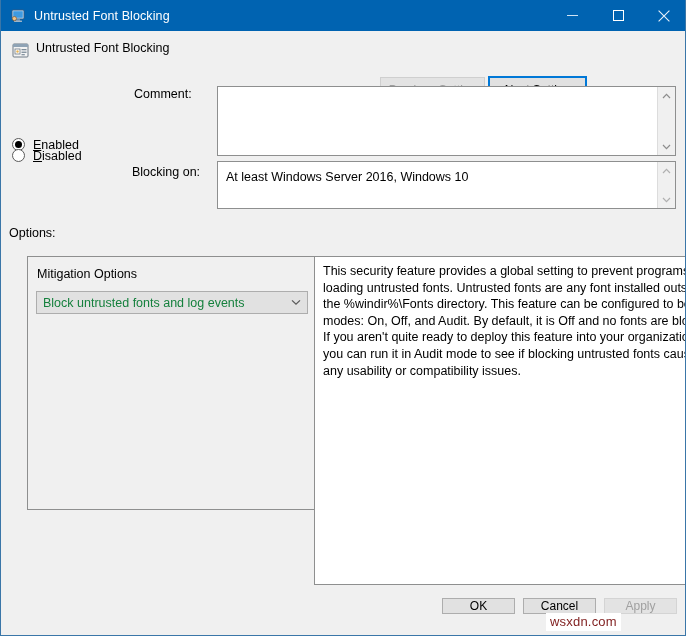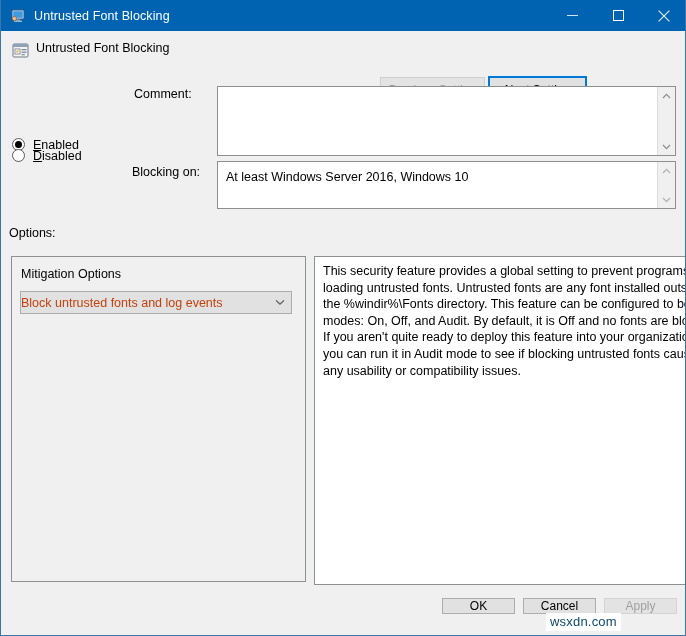--- a/index.html
+++ b/index.html
@@ -182,22 +182,22 @@
   .vscroll .arrow.down { bottom: 0; }
   .vscroll .arrow svg { display: block; }
 
   
   #lbl-options { left: 8px;  top: 226px; }
   #lbl-help    { left: 313px; top: 227px; margin-top: 28px; }
 
   
   #options-panel {
     position: absolute;
-    left: 10px; top: 256px;
-    width: 295px; height: 326px;
+    left: 26px; top: 256px;
+    width: 295px; height: 254px;
     background: #f0f0f0;
     border: 1px solid #8e8f8f;
     box-sizing: border-box;
   }
   #mitigation-label {
     position: absolute;
     left: 9px; top: 10px;
     font-size: 12.5px;
     color: #000;
   }
@@ -206,22 +206,23 @@
     left: 8px; top: 34px;
     width: 272px; height: 23px;
     background: #e1e1e1;
     border: 1px solid #adadad;
     box-sizing: border-box;
     display: flex;
     align-items: center;
   }
   #mitigation-combo .combo-text {
     flex: 1 1 auto;
-    font-size: 12.5px;
-    color: #c2410c;
+    padding-left: 6px;
+    font-size: 12.5px;
+    color: #15803d;
     white-space: nowrap;
     overflow: hidden;
   }
   #mitigation-combo .combo-arrow {
     width: 22px;
     display: flex; align-items: center; justify-content: center;
     flex: none;
   }
 
   
@@ -263,21 +264,21 @@
     border-color: #d4d4d4;
   }
   #btn-ok     { left: 441px; }
   #btn-cancel { left: 522px; }
   #btn-apply  { left: 603px; }
 
   #watermark {
     position: absolute;
     left: 545px; top: 613px;
     font-size: 13px;
-    color: #0c4a6e;
+    color: #7f1d1d;
     background: #ffffff;
     padding: 1px 4px 2px 4px;
     letter-spacing: .2px;
   }
 </style>
 </head>
 <body>
 
 <div id="window">
 

